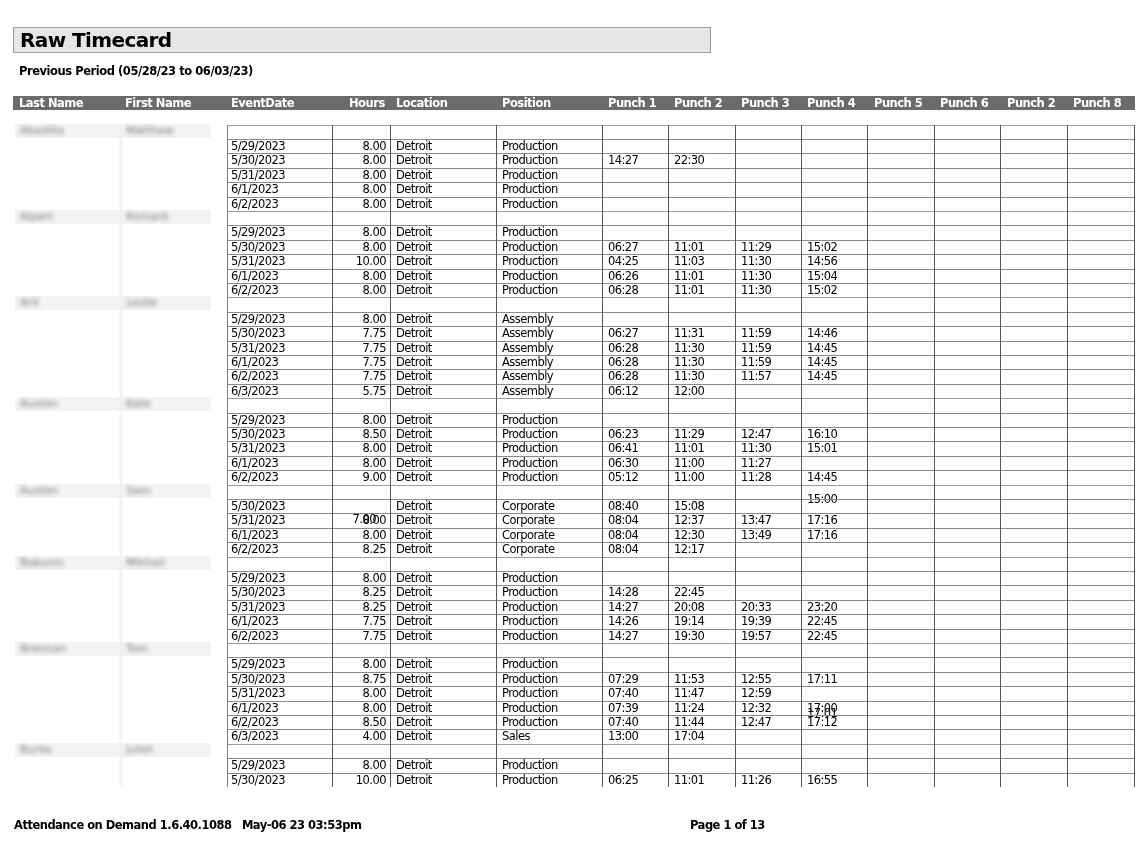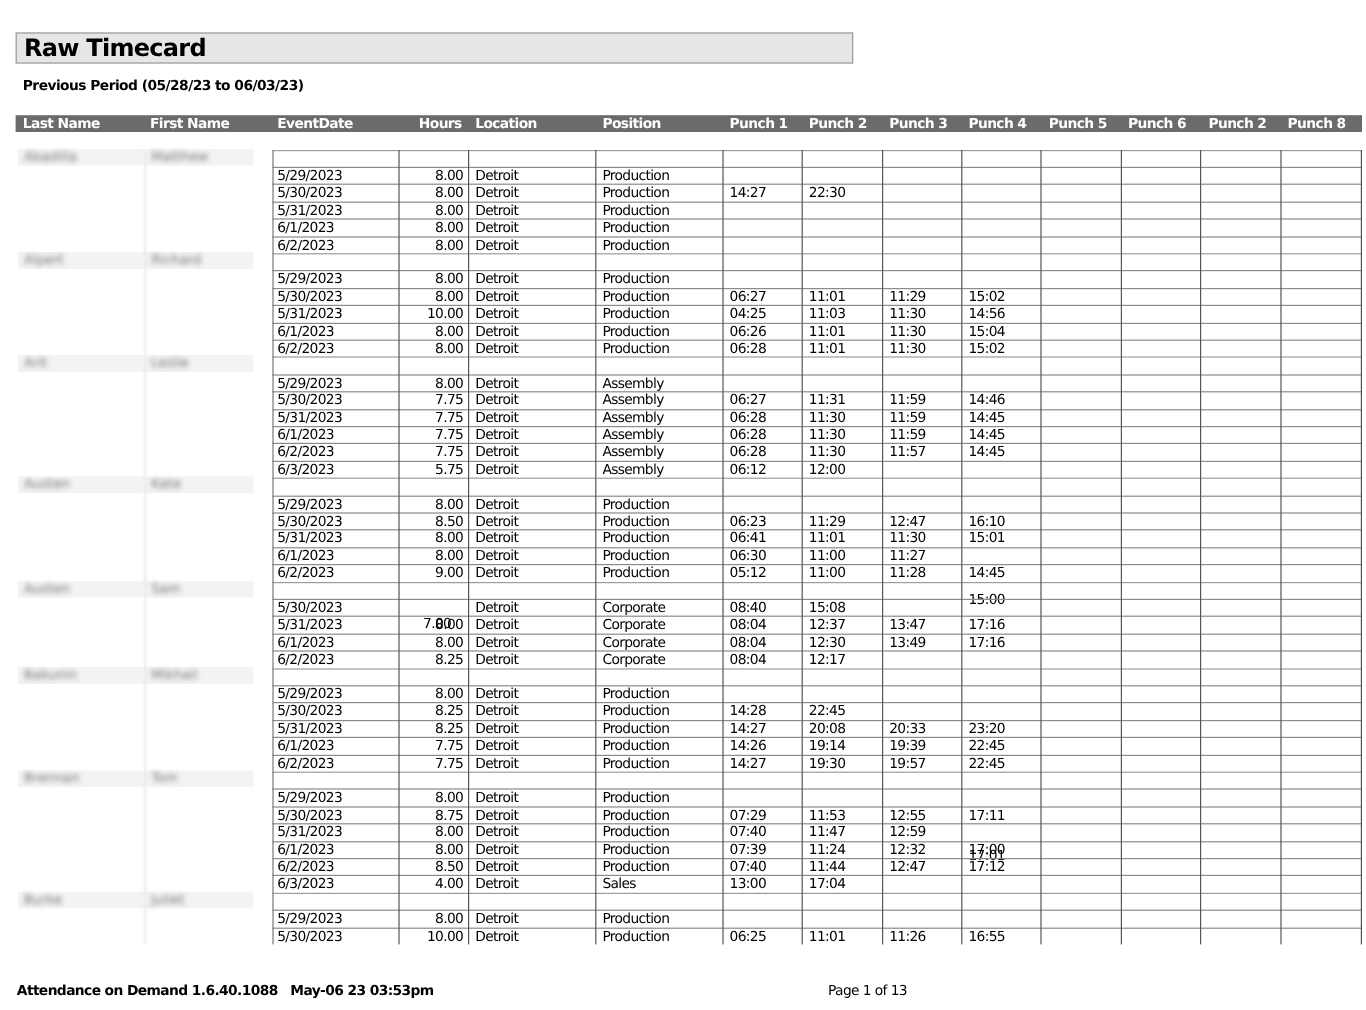--- a/index.html
+++ b/index.html
@@ -50,21 +50,21 @@
   }
   .name-col-line { position: absolute; left: 120px; width: 2px; background: #ececec; filter: blur(1px); }
 
   .footer-left {
     position: absolute; left: 14px; top: 818px;
     font-family: "DejaVu Sans", sans-serif; font-weight: bold; font-size: 11.5px; letter-spacing: -0.5px;
     white-space: pre;
   }
   .footer-right {
     position: absolute; left: 690px; top: 818px;
-    font-family: "DejaVu Sans", sans-serif; font-weight: normal; font-size: 11.5px; letter-spacing: -0.5px;
+    font-family: "DejaVu Sans", sans-serif; font-weight: bold; font-size: 11.5px; letter-spacing: -0.5px;
   }
 </style>
 </head>
 <body>
 
 <div class="title-box">
   <div class="title-text">Raw Timecard</div>
 </div>
 <div class="period">Previous Period (05/28/23 to 06/03/23)</div>
 

